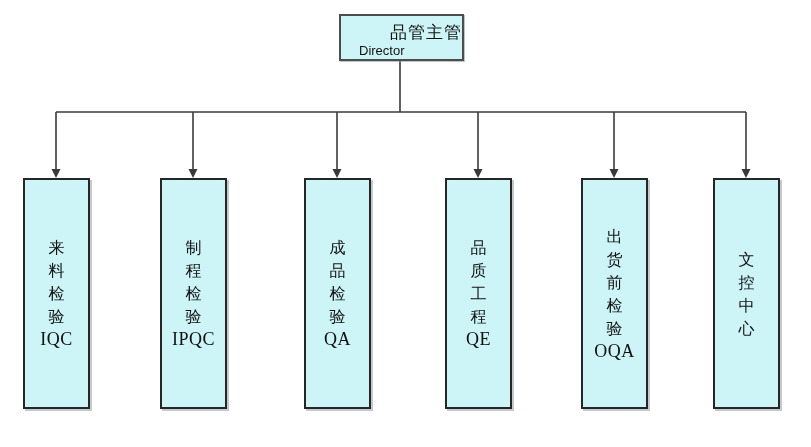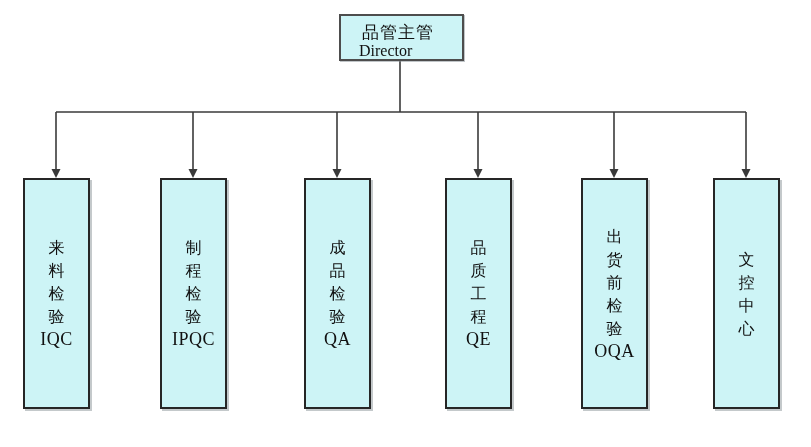--- a/index.html
+++ b/index.html
@@ -35,24 +35,25 @@
     padding-left: 21px;
     overflow: hidden;
   }
   .root-title {
     font-size: 17px;
     line-height: 20px;
     margin-top: 7px;
     letter-spacing: 1px;
     color: #111;
     white-space: nowrap;
+    text-align: right;
   }
   .root-subtitle {
-    font-family: Liberation Serif, serif;
-    font-size: 16px;
+    font-family: Liberation Sans, sans-serif;
+    font-size: 13px;
     line-height: 16px;
     margin-top: 0px;
     margin-left: -3px;
     color: #111;
     white-space: nowrap;
   }
   .dept-box {
     position: absolute;
     top: 178px;
     width: 67px;

